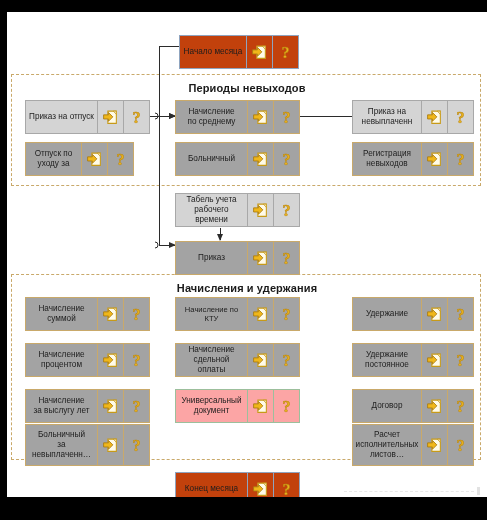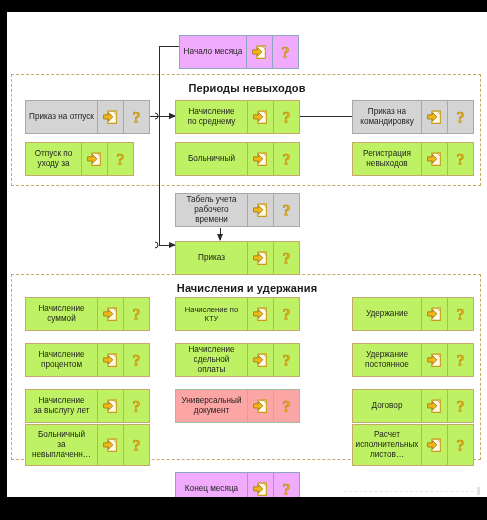--- a/index.html
+++ b/index.html
@@ -43,23 +43,23 @@
   }
 
   
   .node {
     position: absolute;
     box-sizing: border-box;
     display: flex;
     align-items: stretch;
     height: 34px;
     border: 1px solid #c9a96a;
-    background: #bef264;
-  }
-  .node.blue   { background: #f0abfc; border-color: #8fa4bf; }
+    background: #a3a3a3;
+  }
+  .node.blue   { background: #c2410c; border-color: #8fa4bf; }
   .node.grey   { background: #d4d4d4; border-color: #a8a8a8; }
   .node.green  { background: #fca5a5; border-color: #9cbf9c; }
 
   .node .label {
     flex: 1 1 auto;
     display: flex;
     align-items: center;
     justify-content: center;
     text-align: center;
     font-size: 8.2px;
@@ -185,21 +185,21 @@
     </div>
     <div class="cell">
       <svg width="15" height="17" viewBox="0 0 14 17">
           <text x="7" y="14" text-anchor="middle" font-family="'Liberation Serif',serif" font-size="16" font-weight="bold" fill="#e7b01d" stroke="#b8850f" stroke-width=".5">?</text>
         </svg>
     </div>
   </div>
 
   <div class="node grey" style="left:345px; top:88px; width:122px;">
     <div class="label">Приказ на
-командировку</div>
+невыплаченн</div>
     <div class="cell">
       <svg width="17" height="17" viewBox="0 0 16 16">
           <path d="M5.5 2 L13.5 2 L13.5 13.5 L5.5 13.5 Z" fill="#fffbe8" stroke="#c79a18" stroke-width="1"></path>
           <path d="M10.5 2 L13.5 2 L13.5 5 Z" fill="#f2e7c0" stroke="#c79a18" stroke-width=".7"></path>
           <path d="M1.5 5.5 L6 5.5 L6 3.2 L10.2 7.4 L6 11.6 L6 9.4 L1.5 9.4 Z" fill="#f0b71a" stroke="#a87a10" stroke-width=".8" stroke-linejoin="round"></path>
         </svg>
     </div>
     <div class="cell">
       <svg width="15" height="17" viewBox="0 0 14 17">
           <text x="7" y="14" text-anchor="middle" font-family="'Liberation Serif',serif" font-size="16" font-weight="bold" fill="#e7b01d" stroke="#b8850f" stroke-width=".5">?</text>

